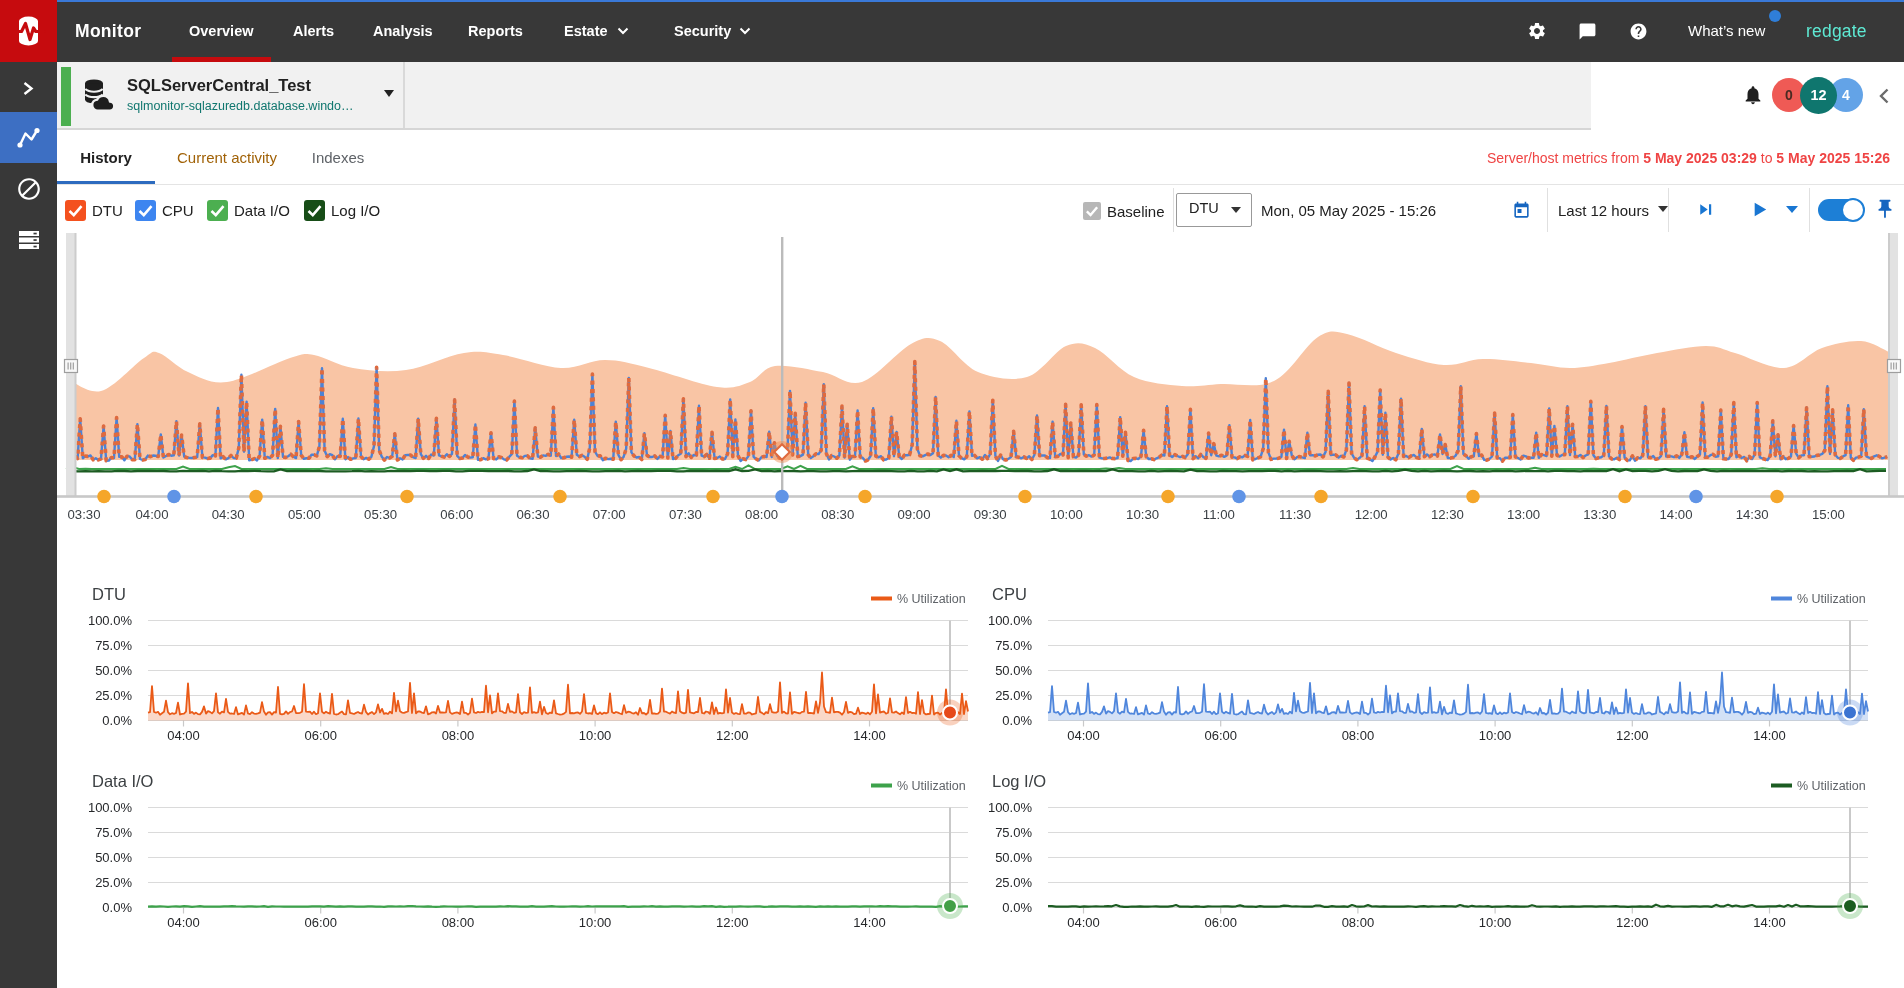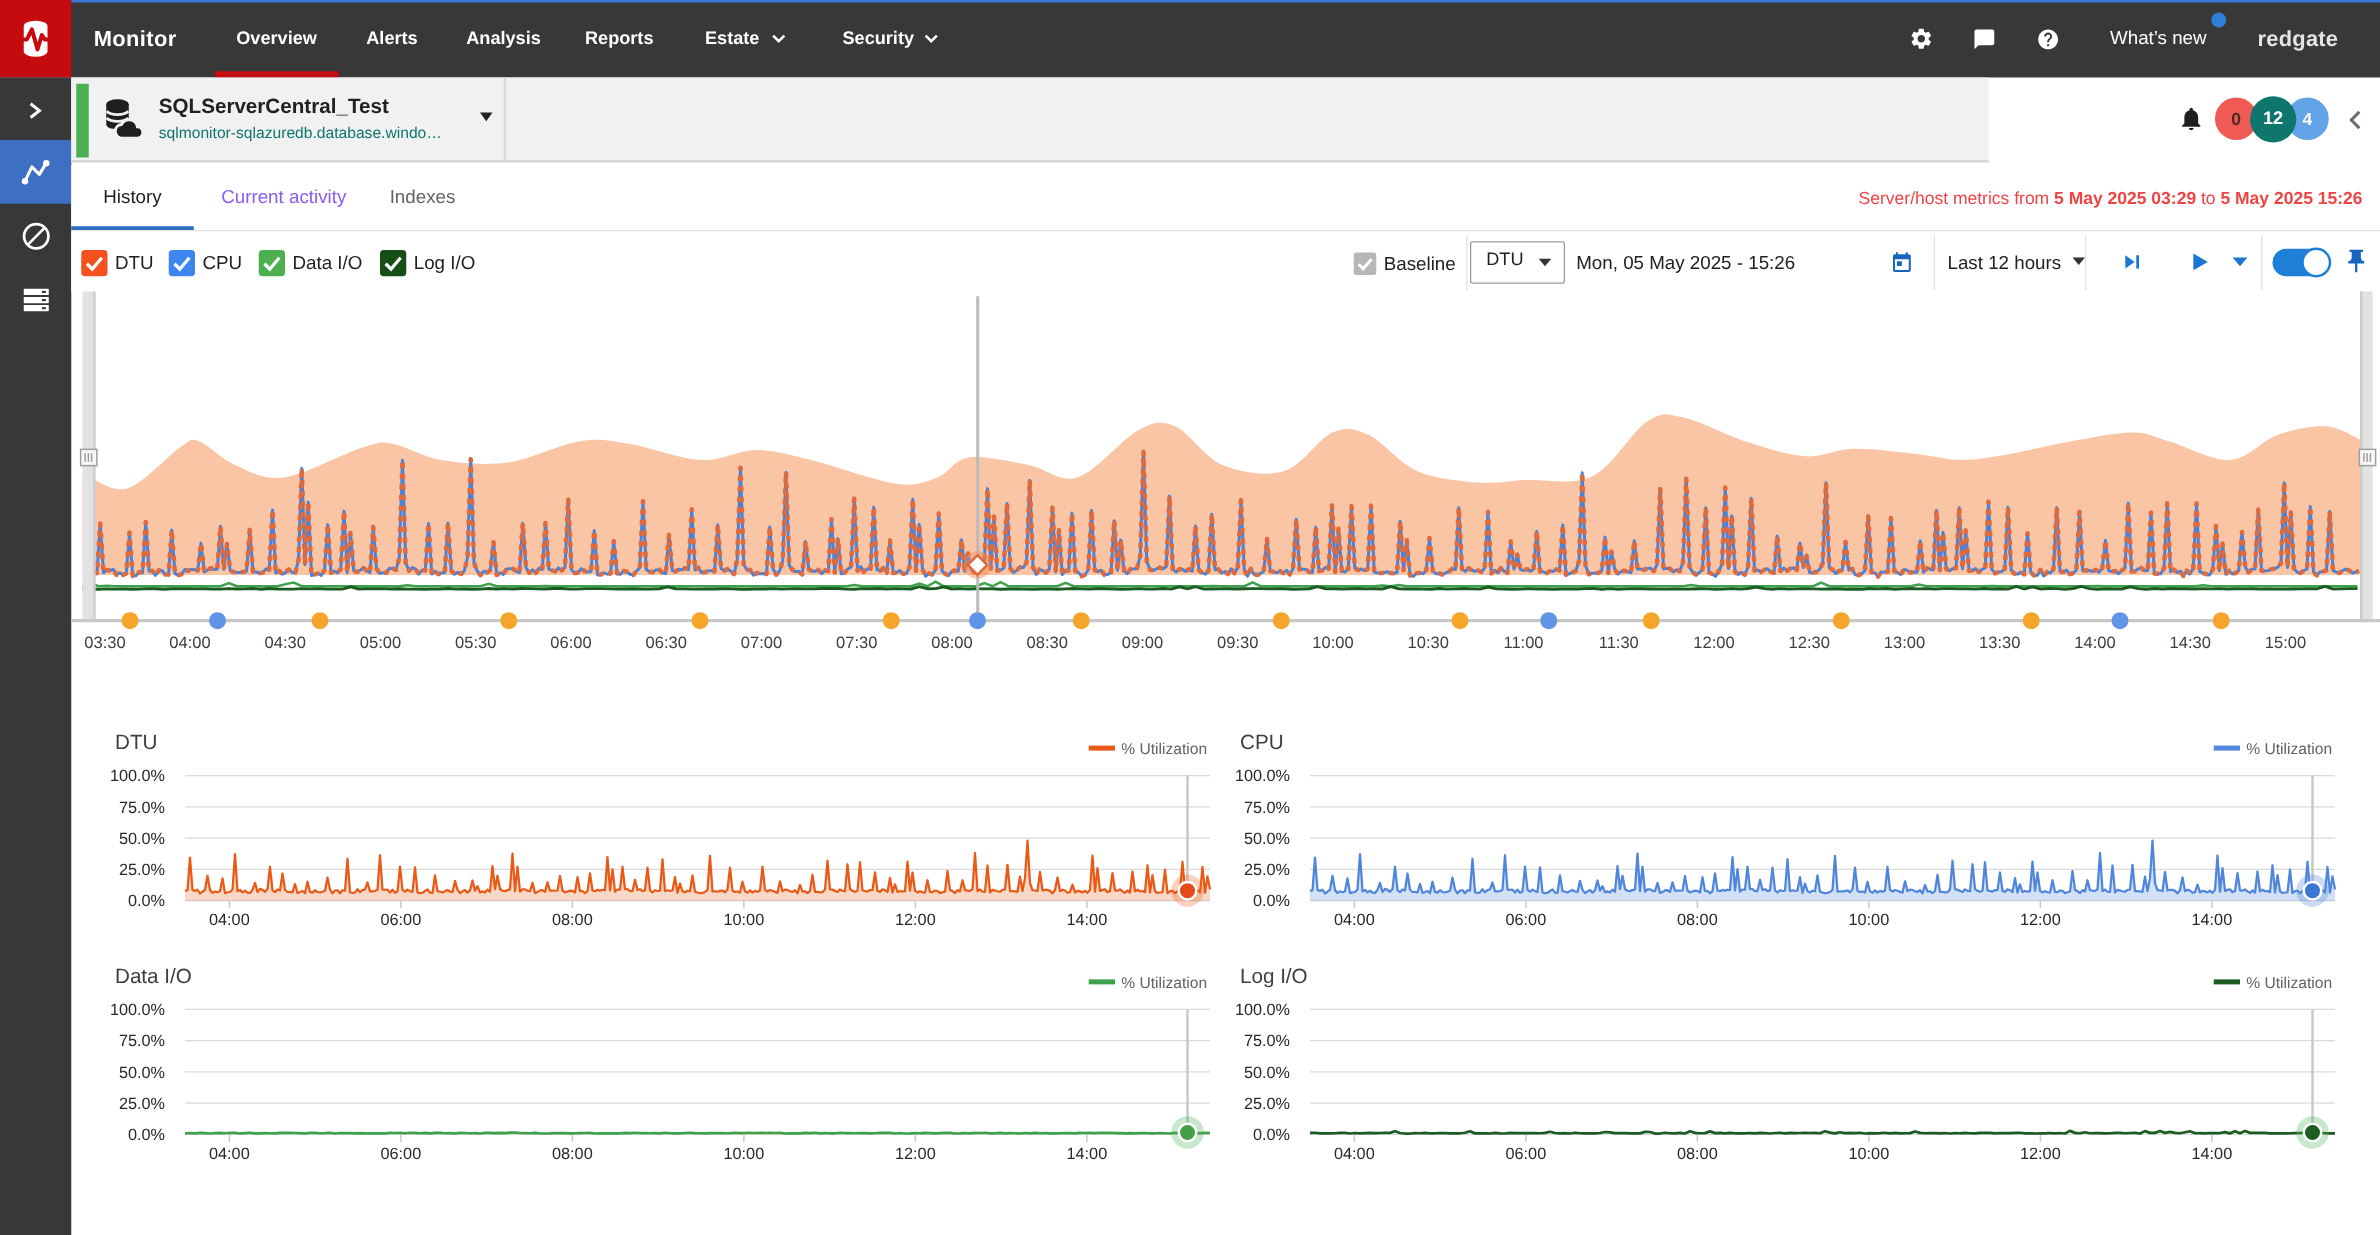--- a/index.html
+++ b/index.html
@@ -67,21 +67,21 @@
       <path fill="#fff" d="M19.14 12.94c.04-.3.06-.61.06-.94 0-.32-.02-.64-.07-.94l2.03-1.58c.18-.14.23-.41.12-.61l-1.92-3.32c-.12-.22-.37-.29-.59-.22l-2.39.96c-.5-.38-1.03-.7-1.62-.94l-.36-2.54c-.04-.24-.24-.41-.48-.41h-3.84c-.24 0-.43.17-.47.41l-.36 2.54c-.59.24-1.13.57-1.62.94l-2.39-.96c-.22-.08-.47 0-.59.22L2.74 8.87c-.12.21-.08.47.12.61l2.03 1.58c-.05.3-.09.63-.09.94s.02.64.07.94l-2.03 1.58c-.18.14-.23.41-.12.61l1.92 3.32c.12.22.37.29.59.22l2.39-.96c.5.38 1.03.7 1.62.94l.36 2.54c.05.24.24.41.48.41h3.84c.24 0 .44-.17.47-.41l.36-2.54c.59-.24 1.13-.56 1.62-.94l2.39.96c.22.08.47 0 .59-.22l1.92-3.32c.12-.22.07-.47-.12-.61l-2.01-1.58zM12 15.6c-1.98 0-3.6-1.62-3.6-3.6s1.62-3.6 3.6-3.6 3.6 1.62 3.6 3.6-1.62 3.6-3.6 3.6z"></path>
     </svg>
   <svg class="abs" style="left:1578px;top:22px" width="19" height="19" viewBox="0 0 24 24">
       <path fill="#fff" d="M20 2H4c-1.1 0-2 .9-2 2v18l4-4h14c1.1 0 2-.9 2-2V4c0-1.1-.9-2-2-2z"></path>
     </svg>
   <svg class="abs" style="left:1629px;top:22px" width="19" height="19" viewBox="0 0 24 24">
       <path fill="#fff" d="M12 2C6.48 2 2 6.48 2 12s4.48 10 10 10 10-4.48 10-10S17.52 2 12 2zm1 17h-2v-2h2v2zm2.07-7.75l-.9.92C13.45 12.9 13 13.5 13 15h-2v-.5c0-1.1.45-2.1 1.17-2.83l1.24-1.26c.37-.36.59-.86.59-1.41 0-1.1-.9-2-2-2s-2 .9-2 2H8c0-2.21 1.79-4 4-4s4 1.79 4 4c0 .88-.36 1.68-.93 2.25z"></path>
     </svg>
   <div class="abs" style="left:1688px;top:0;height:62px;line-height:62px;color:#fff;font-size:15px">What’s new</div>
   <div class="abs" style="left:1769px;top:10px;width:12px;height:12px;border-radius:50%;background:#2f7ed8"></div>
-  <div class="abs" style="left:1806px;top:0;height:62px;line-height:62px;color:#e5e5e5;font-size:17.5px;font-weight:bold;letter-spacing:.2px">redgate</div>
+  <div class="abs" style="left:1806px;top:0;height:62px;line-height:62px;color:#5eead4;font-size:17.5px;font-weight:normal;letter-spacing:.2px">redgate</div>
 </div>
 
 <div class="sidebar">
   <svg class="abs" style="left:21px;top:19px" width="14" height="15" viewBox="0 0 14 15">
       <polyline points="3.5,2 10.5,7.5 3.5,13" fill="none" stroke="#fff" stroke-width="2.4"></polyline>
     </svg>
   <div class="sideactive">
     <svg class="abs" style="left:16px;top:14px" width="26" height="24" viewBox="0 0 26 24">
       <polyline points="4,19 9.5,7.5 15.5,13.5 21,4.5" fill="none" stroke="#fff" stroke-width="2.4" stroke-linejoin="round"></polyline>
       <circle cx="4" cy="19" r="2.6" fill="#fff"></circle>
@@ -117,23 +117,23 @@
     </svg>
   <div class="badge" style="left:1715px;top:16px;width:34px;height:34px;line-height:34px;background:#ef5a55;color:#4a2a22;font-size:14px;z-index:1">0</div>
   <div class="badge" style="left:1772px;top:16px;width:34px;height:34px;line-height:34px;background:#63a3e7;color:#fff;font-size:14px;z-index:1">4</div>
   <div class="badge" style="left:1743px;top:14.5px;width:37px;height:37px;line-height:37px;background:#0f766e;color:#fff;font-size:14.5px;z-index:2">12</div>
   <svg class="abs" style="left:1822px;top:26px" width="10" height="16" viewBox="0 0 10 16">
       <polyline points="8.5,1.5 2,8 8.5,14.5" fill="none" stroke="#6b6b6b" stroke-width="2.4"></polyline>
     </svg>
 </div>
 
 <div class="tabsrow">
-  <div class="tab" style="left:0;width:98px;font-weight:normal;color:#212121">History</div>
+  <div class="tab" style="left:0;width:98px;font-weight:bold;color:#212121">History</div>
   <div class="tabline"></div>
-  <div class="tab" style="left:104px;width:132px;color:#8b5cf6">Current activity</div>
+  <div class="tab" style="left:104px;width:132px;color:#a16207">Current activity</div>
   <div class="tab" style="left:236px;width:90px;color:#5f6368">Indexes</div>
   <div class="metrics">Server/host metrics from <b>5 May 2025 03:29</b> to <b>5 May 2025 15:26</b></div>
 </div>
 
 <div class="ctrlrow">
   <div class="cb" style="left:8px;background:#f4511e"><svg width="21" height="21" viewBox="0 0 21 21">
         <polyline points="4.5,11 8.8,15.2 16.5,6.2" fill="none" stroke="#fff" stroke-width="2.6"></polyline>
       </svg></div>
   <div class="cblab" style="left:35px">DTU</div>
   <div class="cb" style="left:78px;background:#3d85f0"><svg width="21" height="21" viewBox="0 0 21 21">

